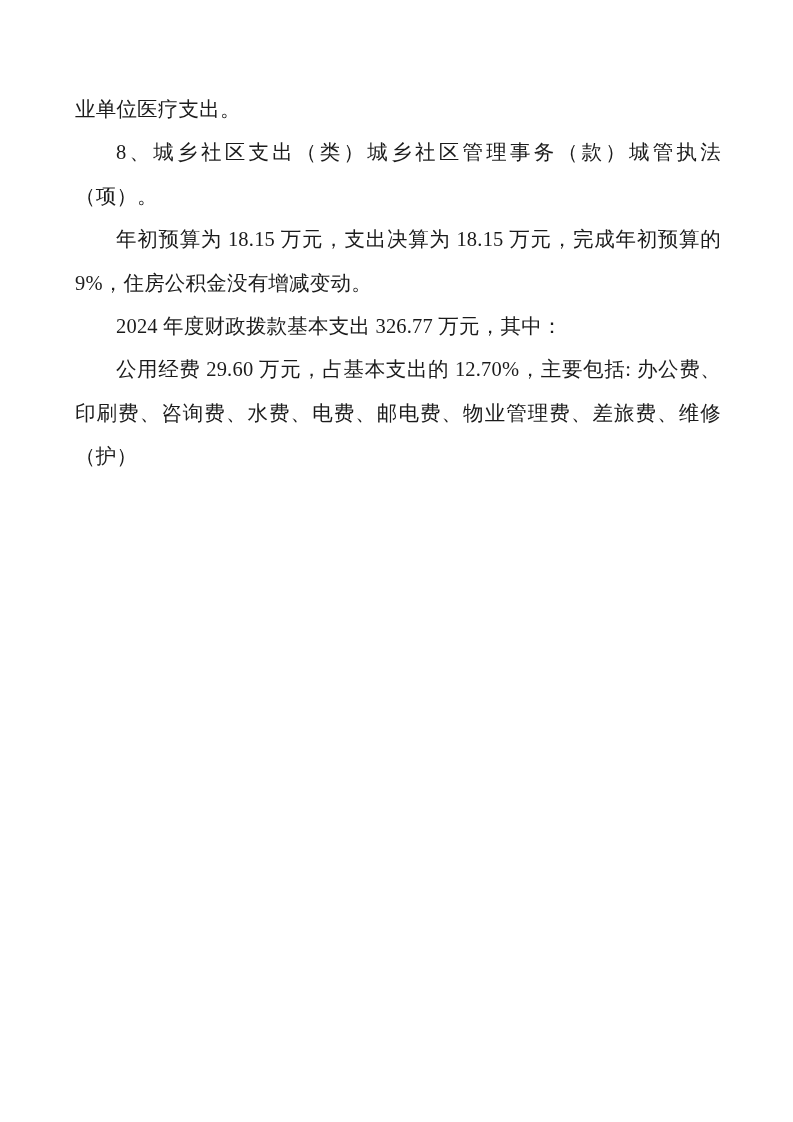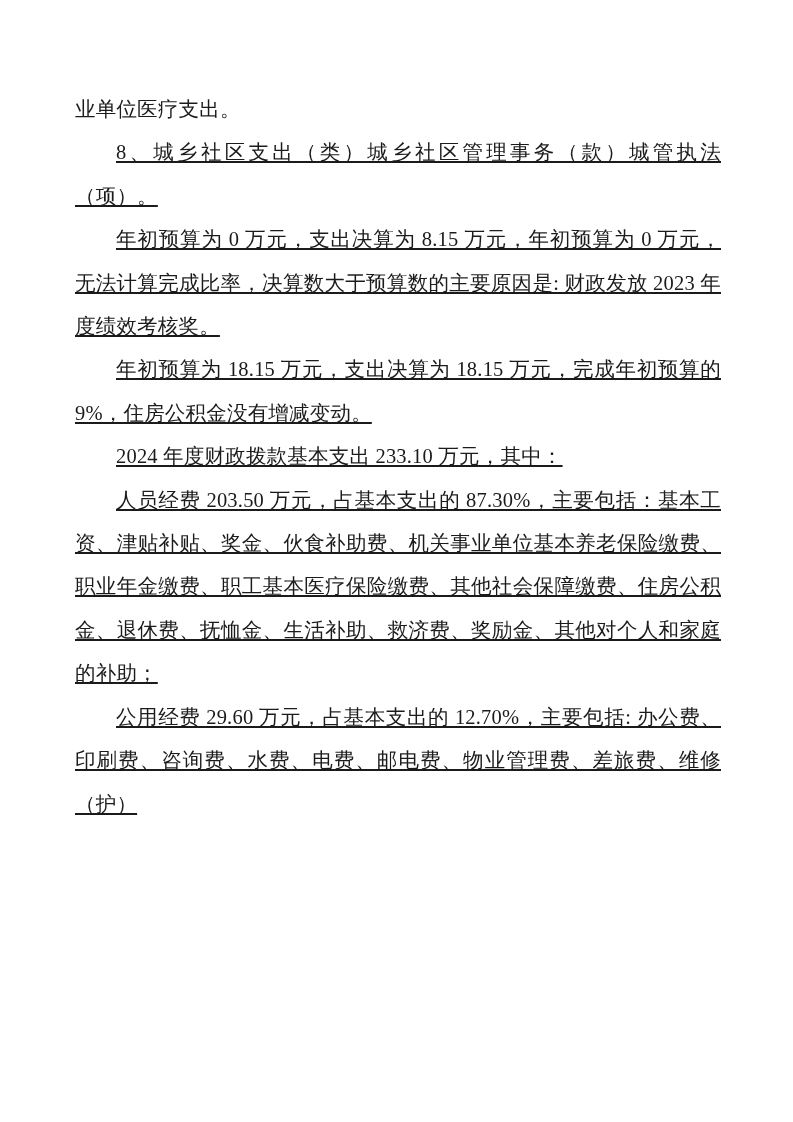--- a/index.html
+++ b/index.html
@@ -25,21 +25,20 @@
   .content p {
     margin: 0;
     font-size: 20.5px;
     line-height: 43.4px;
     text-align: justify;
     letter-spacing: 0.2px;
     word-break: break-all;
   }
   .ind {
     text-indent: 2em;
-    text-decoration: underline;
   }
   .bold {
     font-weight: bold;
   }
   .footer {
     position: absolute;
     left: 0;
     right: 0;
     top: 1034px;
     text-align: center;
@@ -48,20 +47,18 @@
     letter-spacing: 1px;
   }
 </style>
 </head>
 <body>
 
 <div class="page">
   <div class="content">
     <p>业单位医疗支出。</p>
     <p class="ind">8、城乡社区支出（类）城乡社区管理事务（款）城管执法（项）。</p>
-    <p class="ind">年初预算为 0 万元，支出决算为 8.15 万元，年初预算为 0 万元，无法计算完成比率，决算数大于预算数的主要原因是: 财政发放 2023 年度绩效考核奖。</p>
     <p class="ind">年初预算为 18.15 万元，支出决算为 18.15 万元，完成年初预算的 9%，住房公积金没有增减变动。</p>
-    <p class="ind">2024 年度财政拨款基本支出 233.10 万元，其中：</p>
-    <p class="ind">人员经费 203.50 万元，占基本支出的 87.30%，主要包括：基本工资、津贴补贴、奖金、伙食补助费、机关事业单位基本养老保险缴费、职业年金缴费、职工基本医疗保险缴费、其他社会保障缴费、住房公积金、退休费、抚恤金、生活补助、救济费、奖励金、其他对个人和家庭的补助；</p>
+    <p class="ind">2024 年度财政拨款基本支出 326.77 万元，其中：</p>
     <p class="ind">公用经费 29.60 万元，占基本支出的 12.70%，主要包括: 办公费、印刷费、咨询费、水费、电费、邮电费、物业管理费、差旅费、维修（护）</p>
   </div>
   <div class="footer">- 11 -</div>
 </div>
 
 </body></html>

